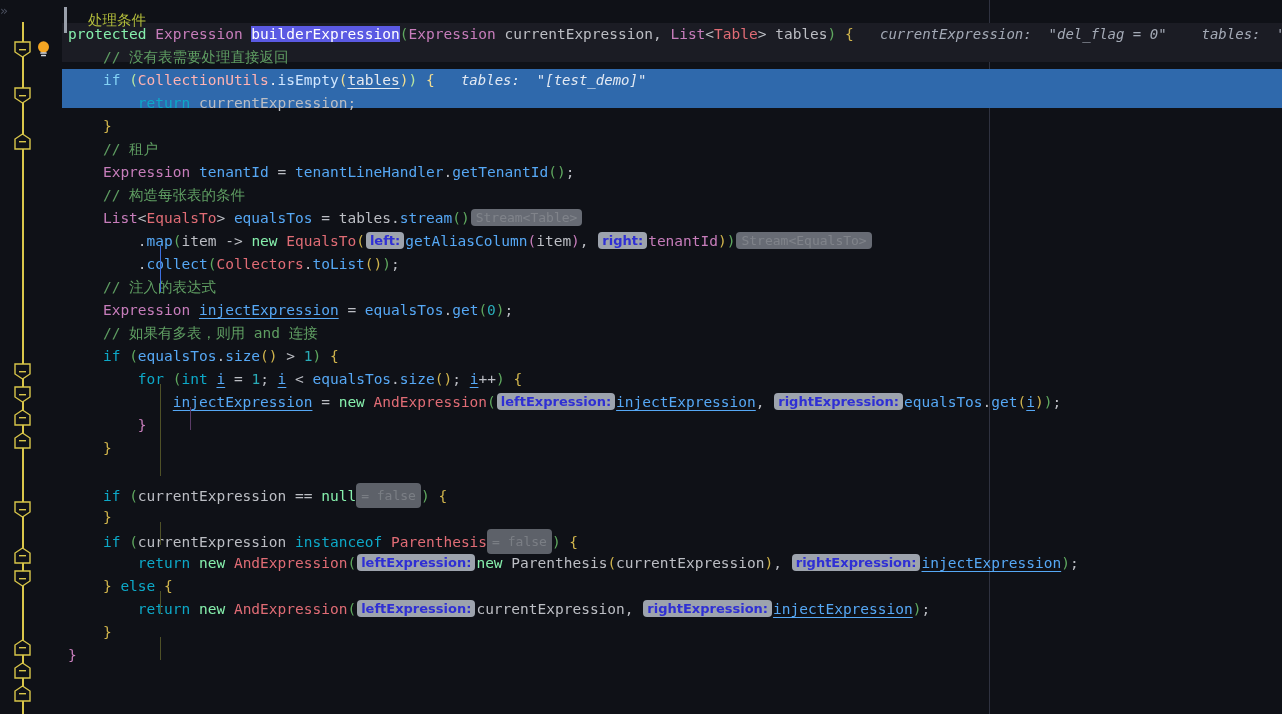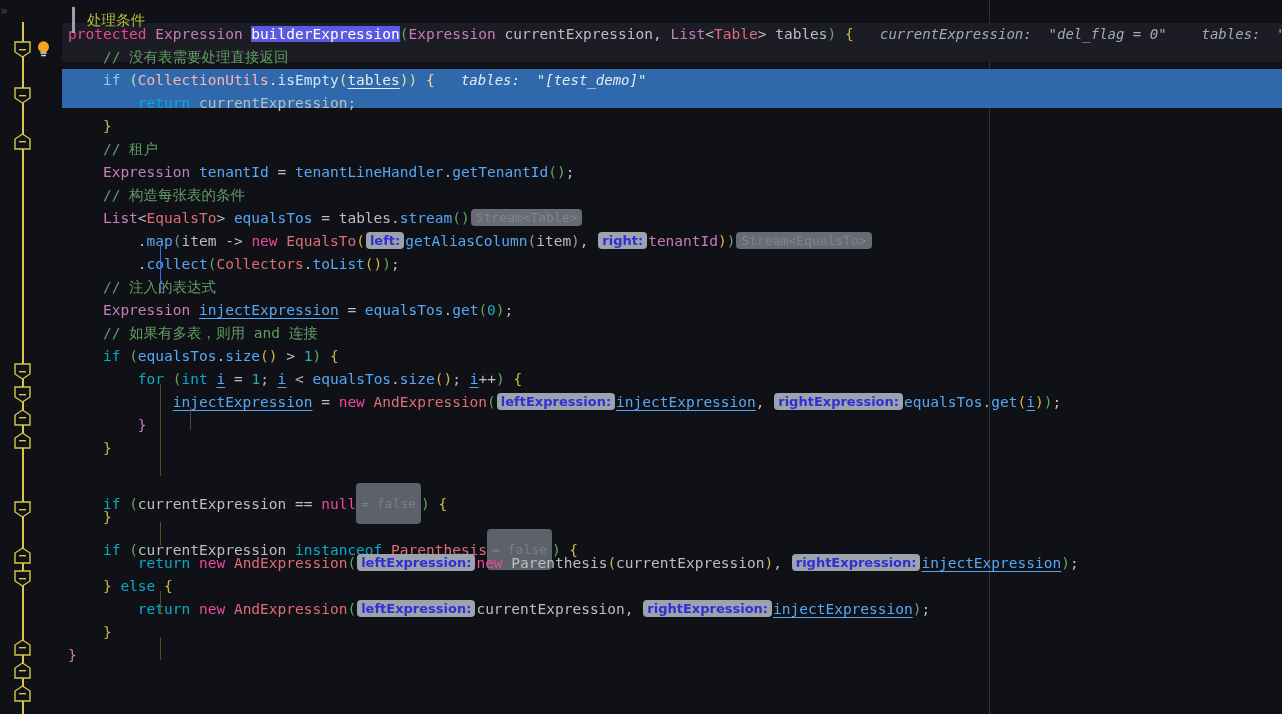--- a/index.html
+++ b/index.html
@@ -100,40 +100,41 @@
     position: absolute;
     left: 0; width: 1282px; height: 23px;
     z-index: 2;
   }
   .row-caret    { background: #1b1c24; }
   .row-selected { background: #2f69ac; }
 
   
   .doc-hint {
     position: absolute;
-    top: 0px; left: 62px;
+    top: 0px; left: 54px;
     height: 40px;
     z-index: 4;
     display: flex;
     align-items: center;
+    gap: 9px;
   }
   .doc-hint-bar {
     width: 3px; height: 26px;
     background: #9aa0ab;
     margin-left: 10px;
   }
   .doc-hint-text {
     margin-left: 12px;
     color: #b5bf3c;
     font-size: 14.5px;
     font-family: "DejaVu Sans", sans-serif;
   }
 
   
-  .kw       { color: #ec4899; margin-top: 32px; }   
+  .kw       { color: #86efac; margin-top: 32px; }   
   .kw2      { color: #0da9c8; margin-top: 41px; }   
   .type     { color: #c77dbb; }   
   .type2    { color: #e06c75; text-align: center; }   
   .ident    { color: #bcbec4; }
   .field    { color: #c77dbb; }
   .method   { color: #56a8f5; }
   .param    { color: #bcbec4; }
   .num      { color: #2aacb8; }
   .cmt      { color: #5f9e62; margin-top: 31px; }
   .punct    { color: #bcbec4; }
@@ -180,21 +181,21 @@
     vertical-align: 1px;
     margin-left: 1px;
     font-family: "DejaVu Sans Mono", monospace;
     opacity: .62;
   }
   .inlay-false {
     display: inline-block;
     background: #9da3ad;
     color: #d3d7de;
     border-radius: 4px;
-    padding: 12px 5px;
+    padding: 4px 5px;
     font-size: 13px;
     line-height: 17px;
     vertical-align: 1px;
     font-family: "DejaVu Sans Mono", monospace;
     opacity: .55;
   }
   .debugval {
     color: #a3a9b5;
     font-style: italic;
     font-family: "DejaVu Sans Mono", monospace;

